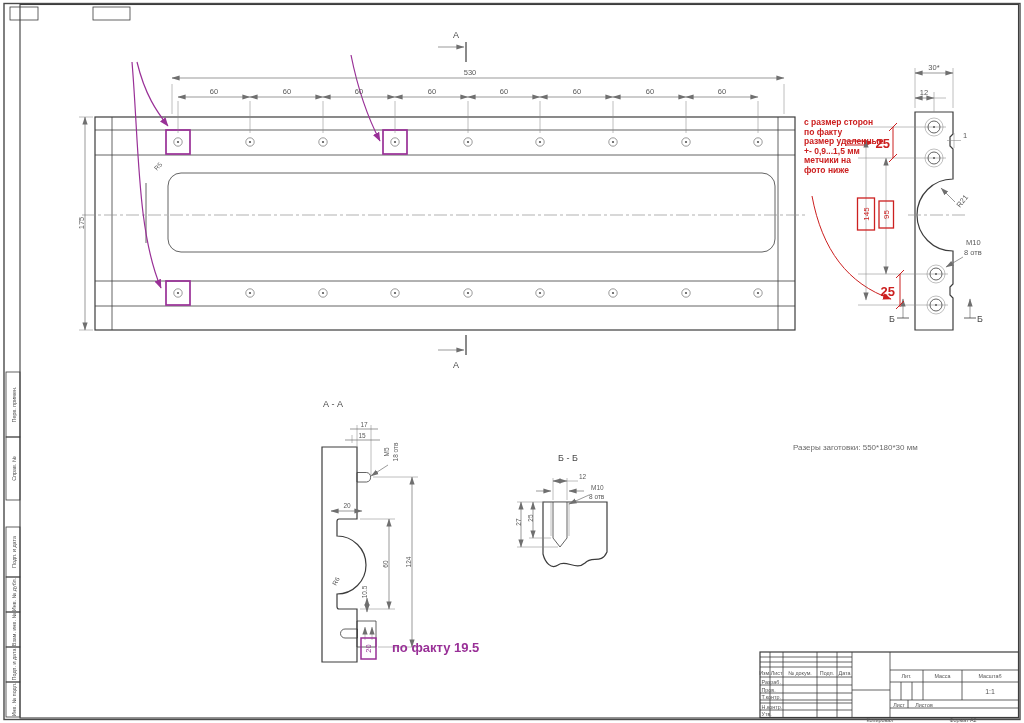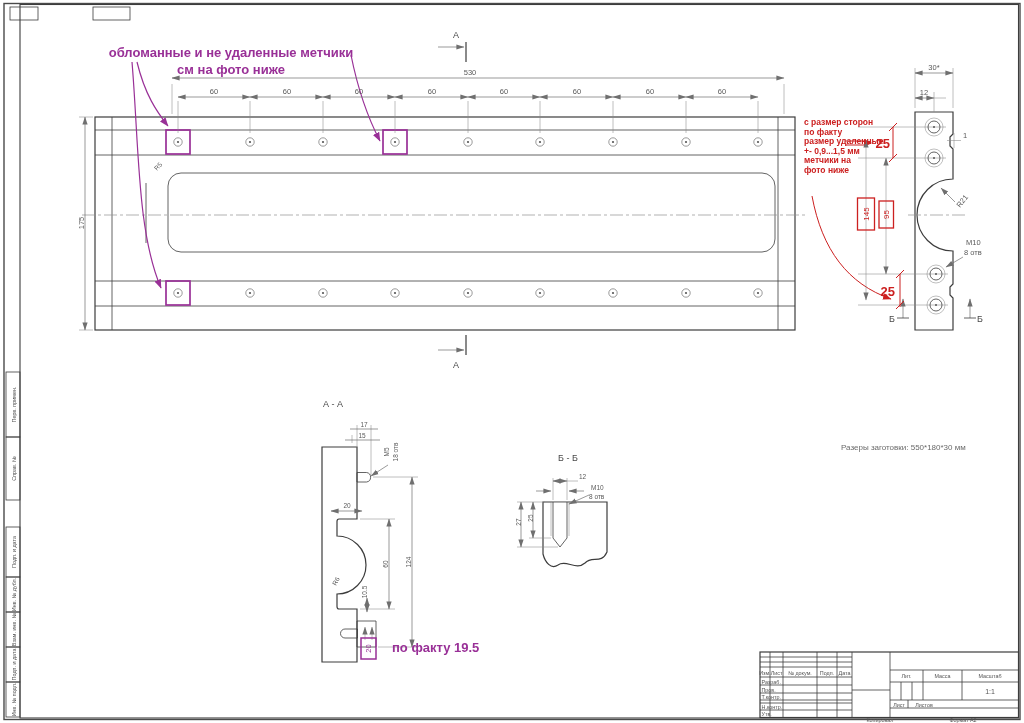--- a/index.html
+++ b/index.html
@@ -4,21 +4,21 @@
 <style>
   html,body{margin:0;padding:0;background:#e8e8e8;}
   .sheet{position:relative;width:1024px;height:723px;background:#ffffff;overflow:hidden;
          font-family:"Liberation Sans",sans-serif;}
   .sheet svg{position:absolute;left:0;top:0;}
   .note{position:absolute;white-space:nowrap;}
   .magenta-note{left:100px;top:45px;width:262px;text-align:center;color:#993097;
                 font-weight:bold;font-size:13px;line-height:1.3;white-space:nowrap;}
   .red-note{left:804px;top:118px;color:#cc2020;font-weight:bold;font-size:8.5px;line-height:1.12;}
   .magenta-fact{left:392px;top:640px;color:#993097;font-weight:bold;font-size:13px;}
-  .blank-note{left:793px;top:443px;color:#6a6a6a;font-size:8px;margin-left:48px;}
+  .blank-note{left:793px;top:443px;color:#6a6a6a;font-size:8px;}
   
   .ol{stroke:#3c3c3c;stroke-width:1.2;fill:none;}
   .olt{stroke:#3c3c3c;stroke-width:0.8;fill:none;}
   .dl{stroke:#6f6f6f;stroke-width:0.7;fill:none;}
   .tl{stroke:#8a8a8a;stroke-width:0.55;fill:none;}
   .cl{stroke:#8f8f8f;stroke-width:0.7;fill:none;stroke-dasharray:13 3 3 3;}
   .dt{fill:#5a5a5a;font-size:7.5px;font-family:"Liberation Sans",sans-serif;}
   .dts{fill:#5a5a5a;font-size:6.5px;font-family:"Liberation Sans",sans-serif;}
   .st{fill:#4a4a4a;font-size:9px;font-family:"Liberation Sans",sans-serif;}
   .tbt{fill:#555;font-size:5.4px;font-family:"Liberation Sans",sans-serif;}
@@ -399,24 +399,20 @@
     <text class="tbt" x="942.5" y="678" text-anchor="middle">Масса</text>
     <text class="tbt" x="990" y="678" text-anchor="middle">Масштаб</text>
     <text x="990" y="694" text-anchor="middle" fill="#555" font-size="7">1:1</text>
     <text class="tbt" x="899" y="706.5" text-anchor="middle">Лист</text>
     <text class="tbt" x="924" y="706.5" text-anchor="middle">Листов</text>
   </g>
   <text class="tbt" x="880" y="722" text-anchor="middle">Копировал</text>
   <text class="tbt" x="963" y="722" text-anchor="middle">Формат  А2</text>
 </svg>
 
-<div class="note magenta-note">
-  <div>обломанные и не удаленные метчики</div>
-  <div>см на фото ниже</div>
-</div>
 
 <div class="note red-note">
   <div>с размер сторон</div>
   <div>по факту</div>
   <div>размер удаленные</div>
   <div>+- 0,9...1,5 мм</div>
   <div>метчики на</div>
   <div>фото ниже</div>
 </div>
 

